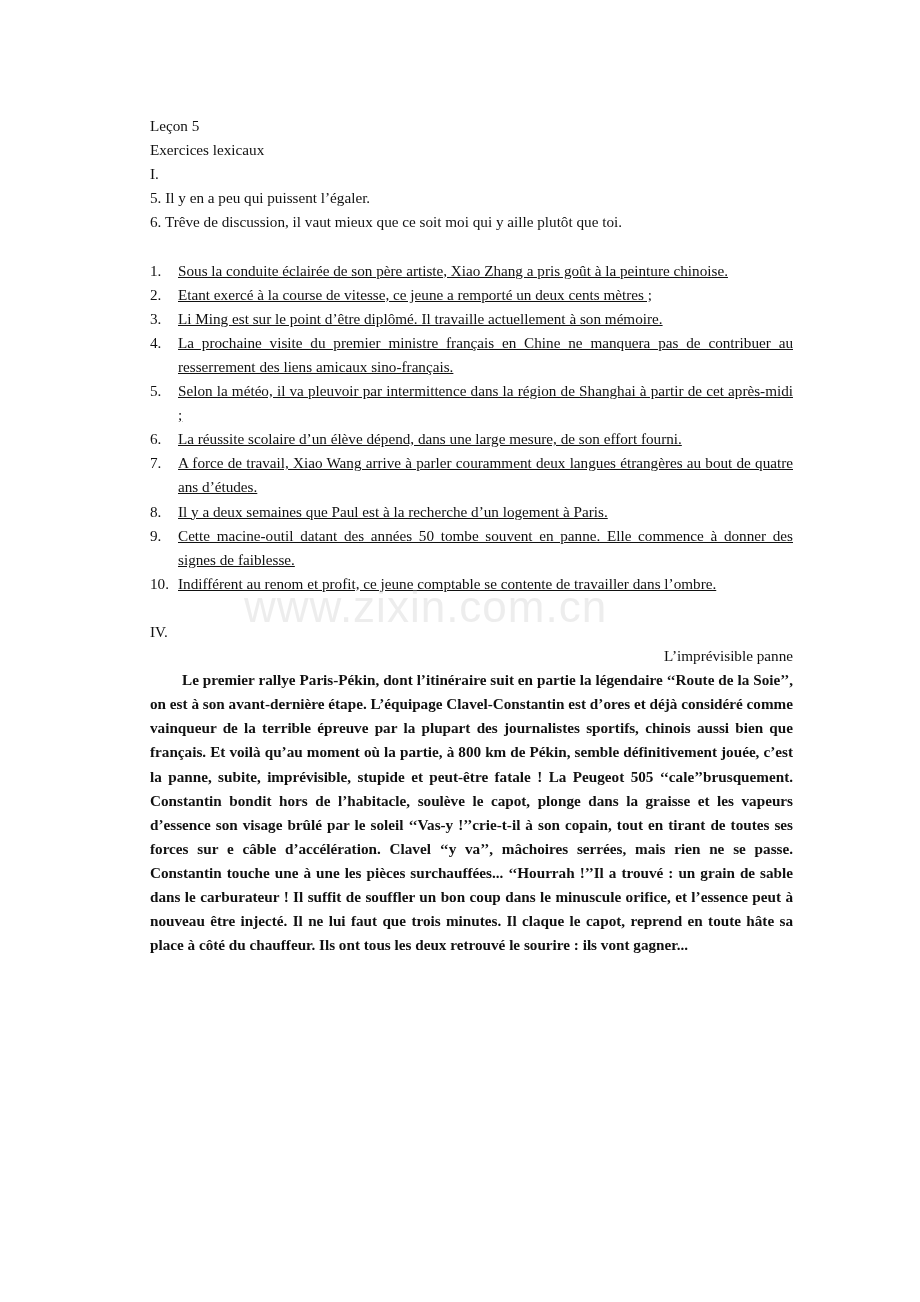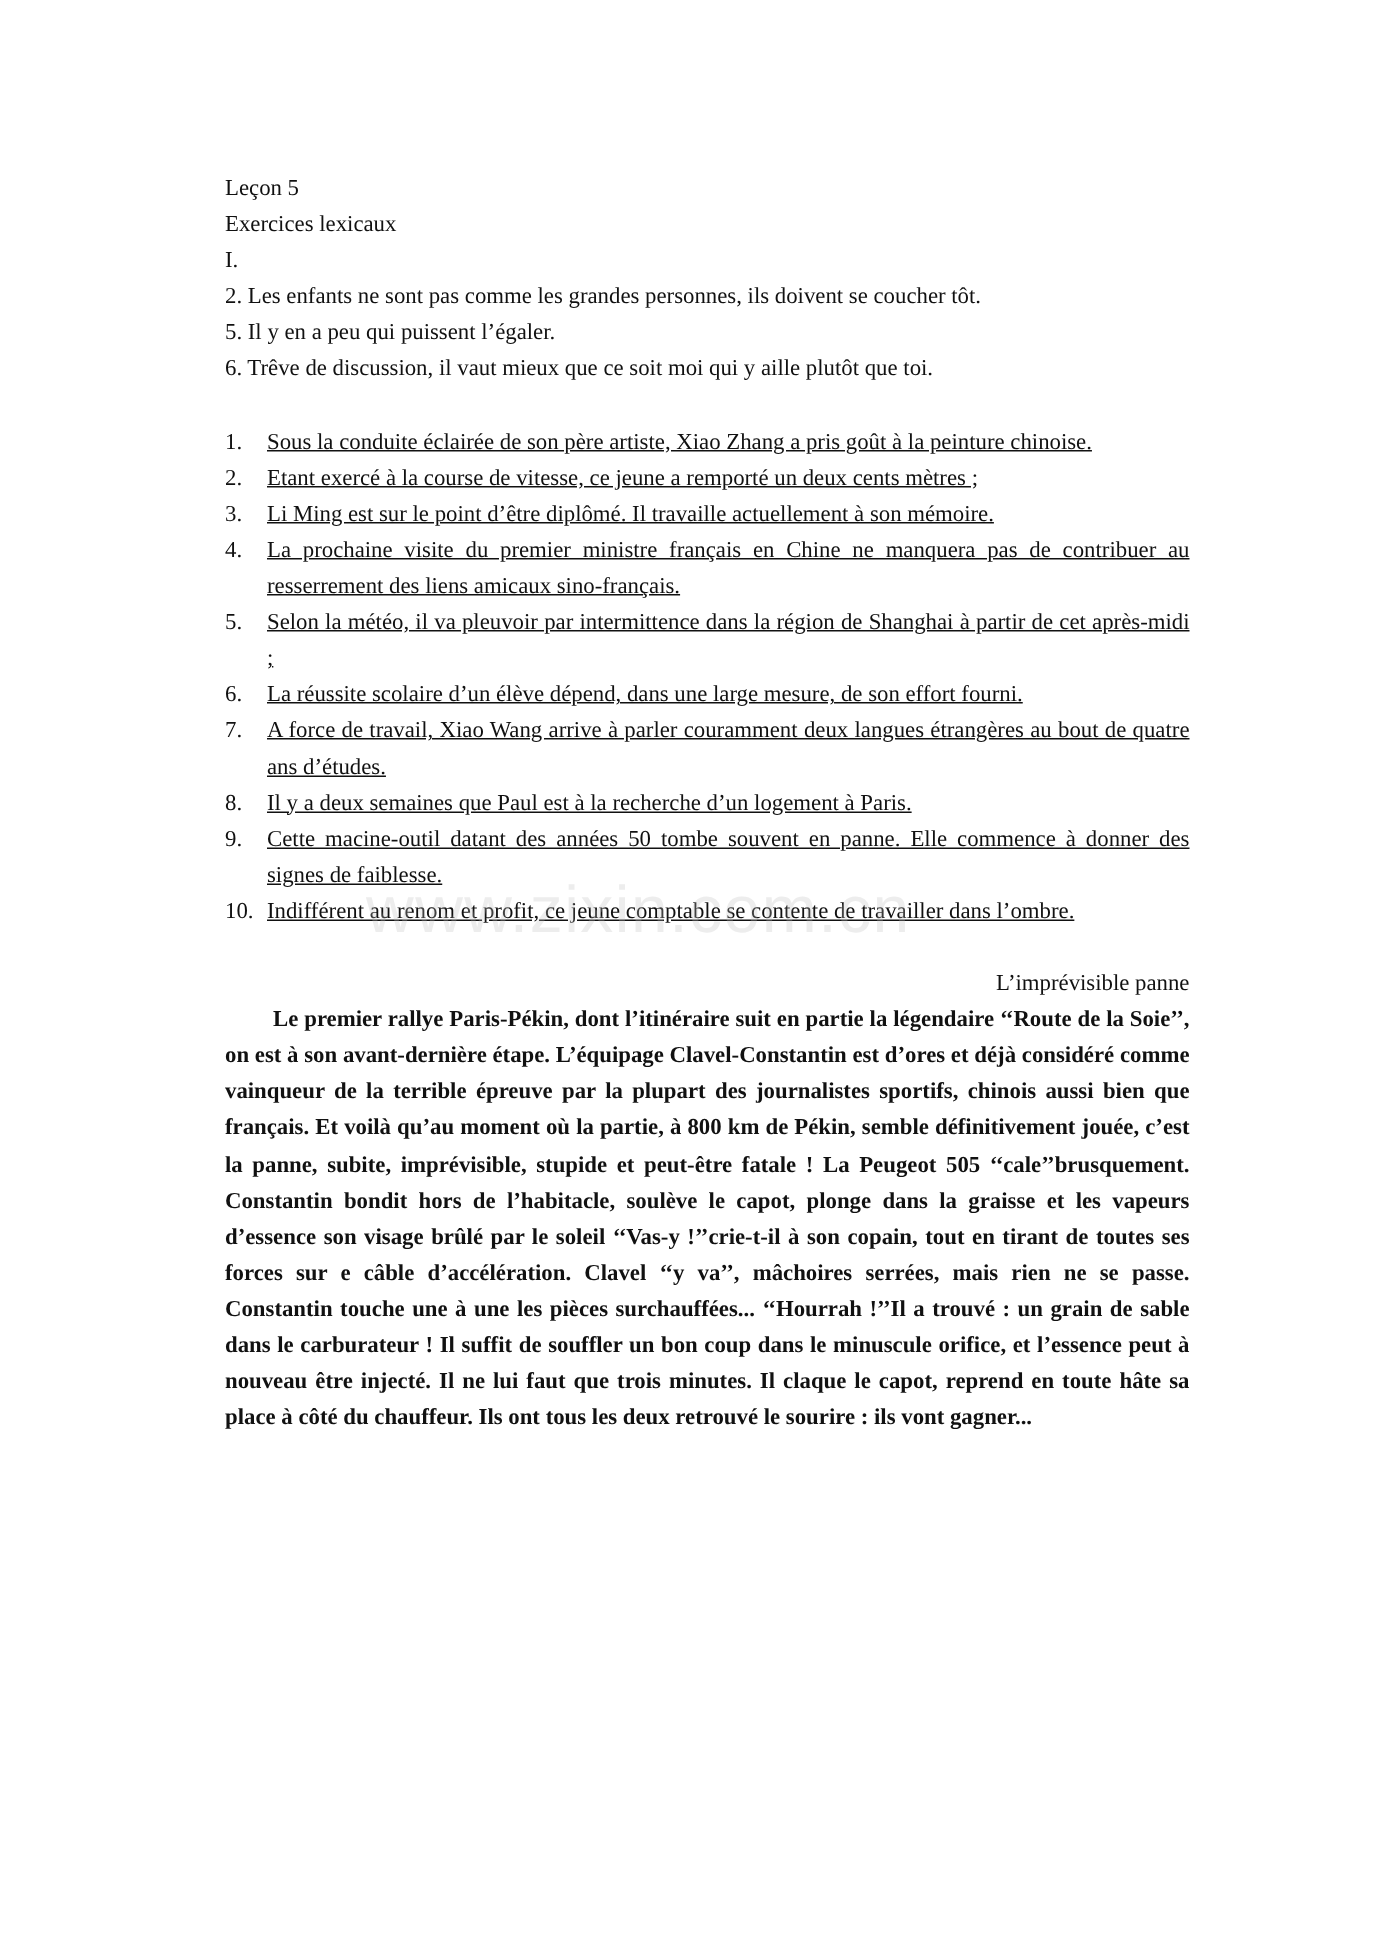--- a/index.html
+++ b/index.html
@@ -74,21 +74,20 @@
   </style>
 </head>
 <body>
 
 <div class="page">
   <span class="line">Leçon 5</span>
   <span class="line">Exercices lexicaux</span>
 
   <span class="line">I.</span>
   <div>
-    <span class="line">2. Les enfants ne sont pas comme les grandes personnes, ils doivent se coucher tôt.</span>
     <span class="line">5. Il y en a peu qui puissent l’égaler.</span>
     <span class="line">6. Trêve de discussion, il vaut mieux que ce soit moi qui y aille plutôt que toi.</span>
   </div>
 
   <div class="blank"></div>
 
   <div class="num-list">
     <div class="num-item">
       <span class="num">1.</span>
       <span class="txt">Sous la conduite éclairée de son père artiste, Xiao Zhang a pris goût à la peinture chinoise.</span>
@@ -126,17 +125,18 @@
       <span class="txt">Cette macine-outil datant des années 50 tombe souvent en panne. Elle commence à donner des signes de faiblesse.</span>
     </div>
     <div class="num-item">
       <span class="num">10.</span>
       <span class="txt">Indifférent au renom et profit, ce jeune comptable se contente de travailler dans l’ombre.</span>
     </div>
   </div>
 
   <div class="blank"></div>
 
+  <span class="line">IV.</span>
   <span class="line title-center">L’imprévisible panne</span>
   <p class="para">Le premier rallye Paris-Pékin, dont l’itinéraire suit en partie la légendaire ‘‘Route de la Soie’’, on est à son avant-dernière étape. L’équipage Clavel-Constantin est d’ores et déjà considéré comme vainqueur de la terrible épreuve par la plupart des journalistes sportifs, chinois aussi bien que français. Et voilà qu’au moment où la partie, à 800 km de Pékin, semble définitivement jouée, c’est la panne, subite, imprévisible, stupide et peut-être fatale ! La Peugeot 505 ‘‘cale’’brusquement. Constantin bondit hors de l’habitacle, soulève le capot, plonge dans la graisse et les vapeurs d’essence son visage brûlé par le soleil ‘‘Vas-y !’’crie-t-il à son copain, tout en tirant de toutes ses forces sur e câble d’accélération. Clavel ‘‘y va’’, mâchoires serrées, mais rien ne se passe. Constantin touche une à une les pièces surchauffées... ‘‘Hourrah !’’Il a trouvé : un grain de sable dans le carburateur ! Il suffit de souffler un bon coup dans le minuscule orifice, et l’essence peut à nouveau être injecté. Il ne lui faut que trois minutes. Il claque le capot, reprend en toute hâte sa place à côté du chauffeur. Ils ont tous les deux retrouvé le sourire : ils vont gagner...</p>
 </div>
 
 <div class="watermark">www.zixin.com.cn</div>
 
 </body></html>

